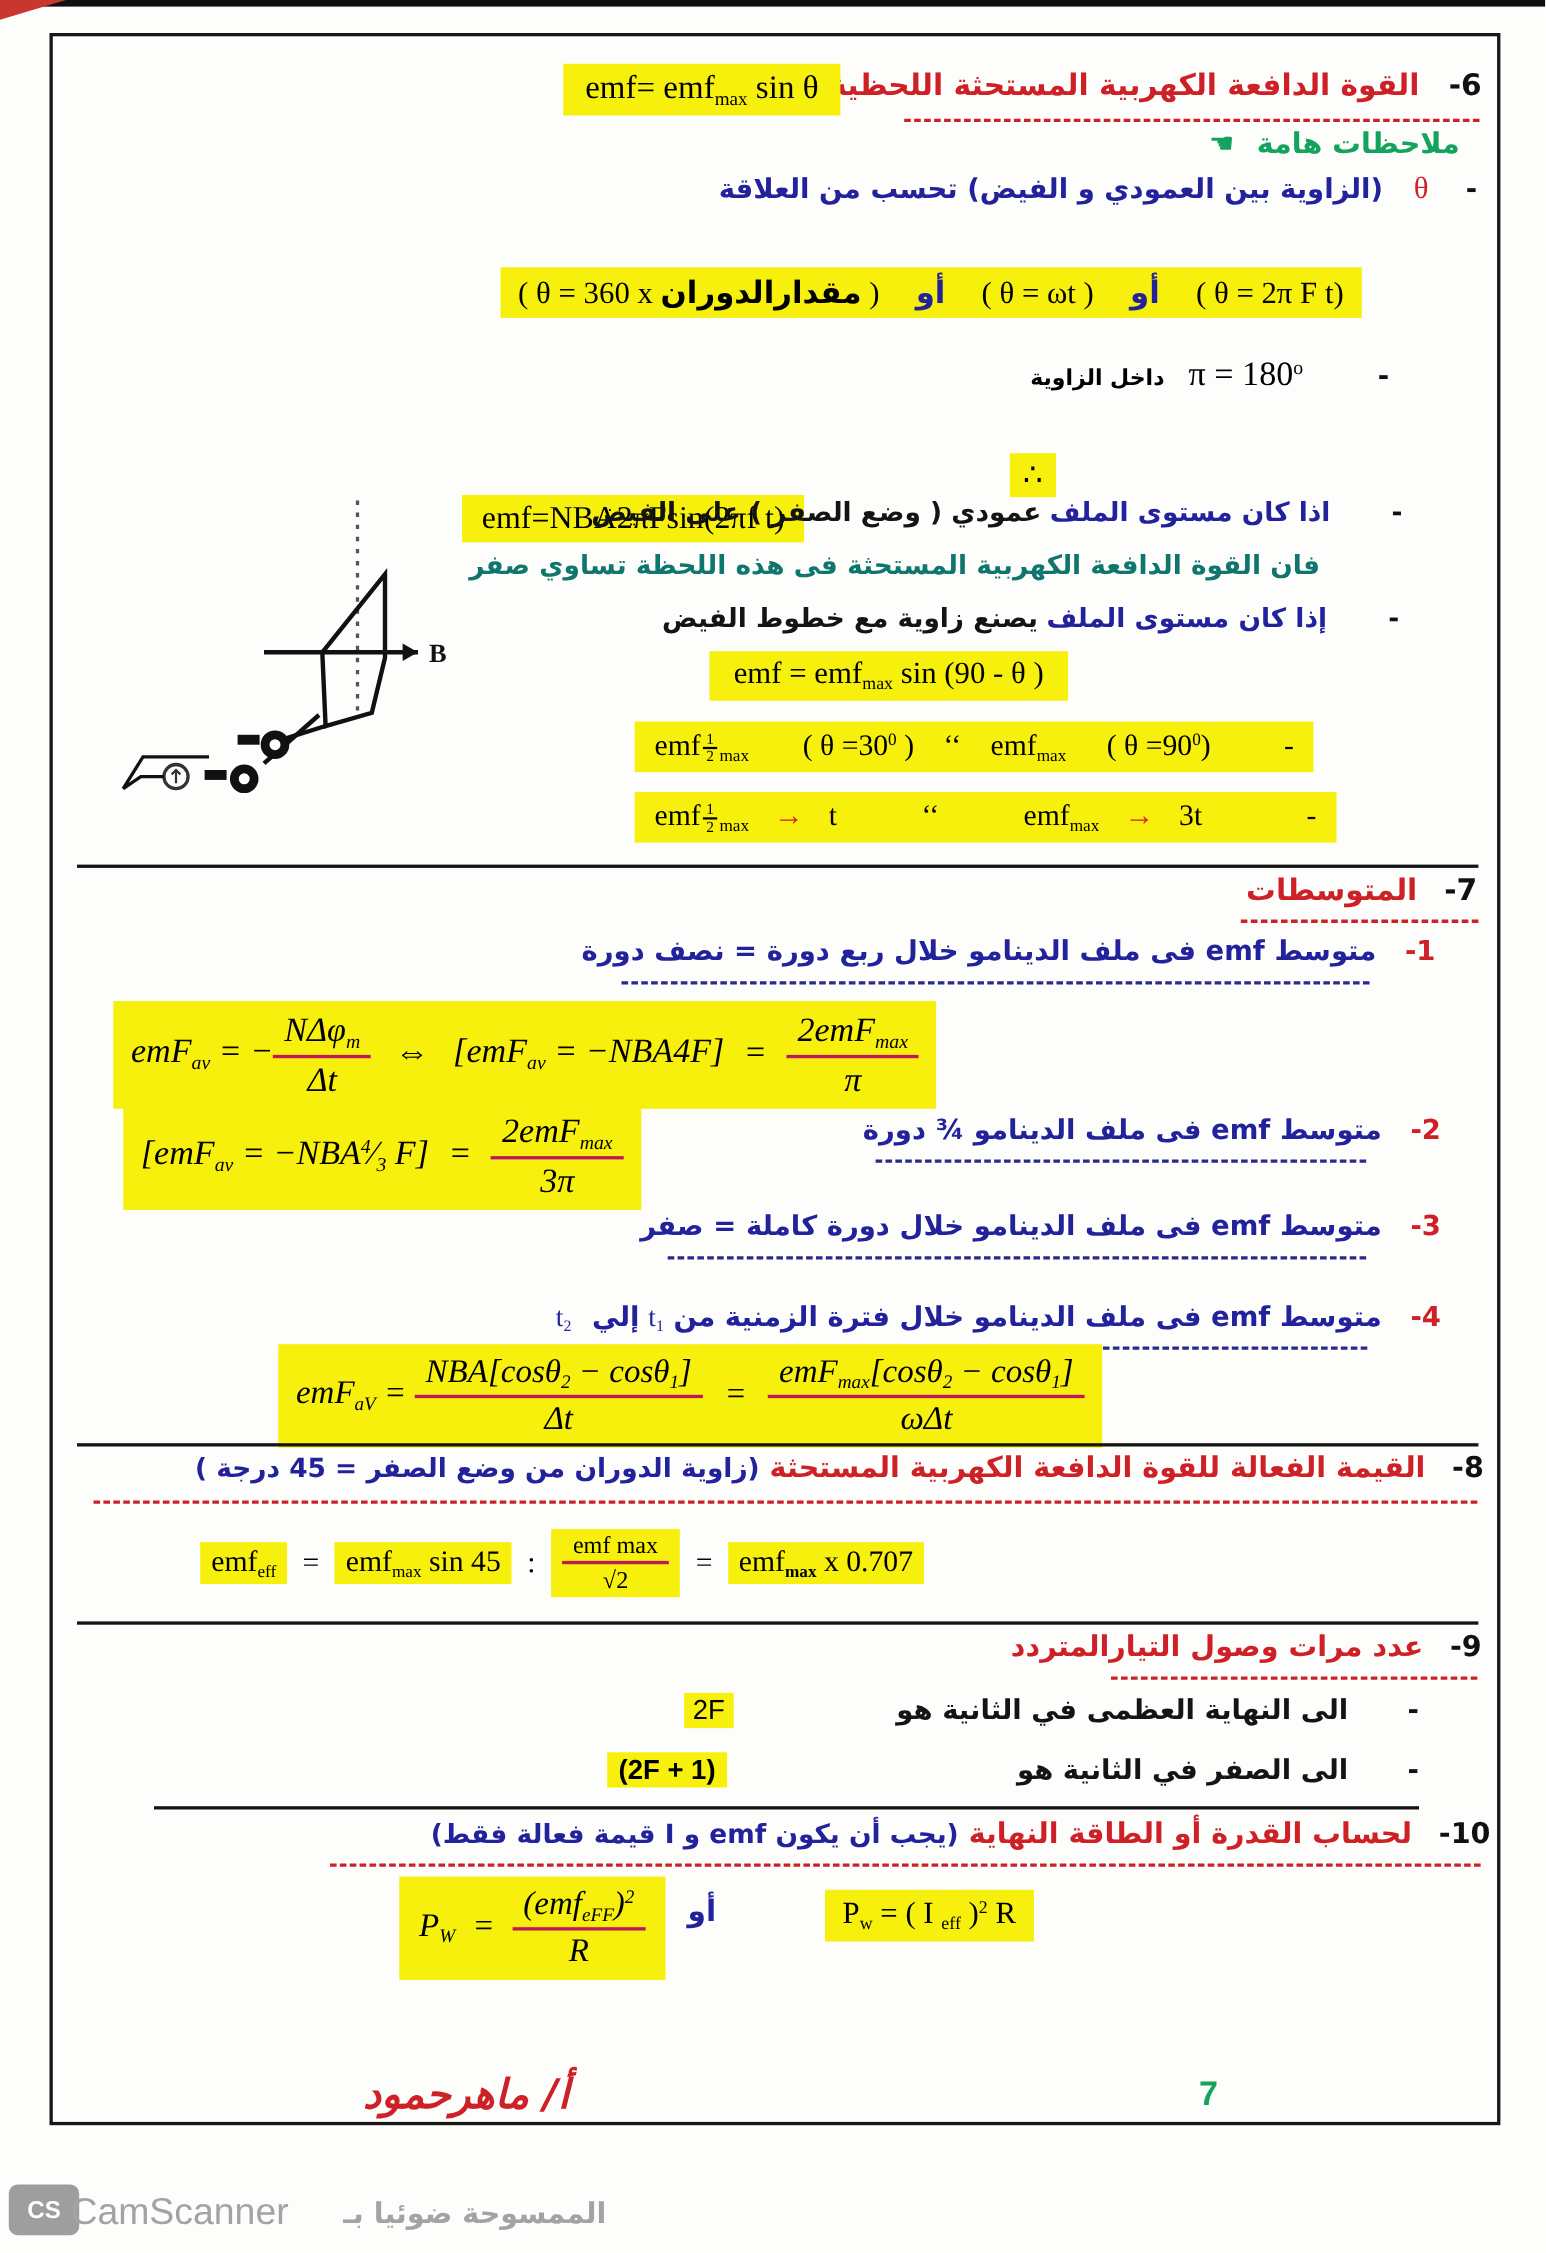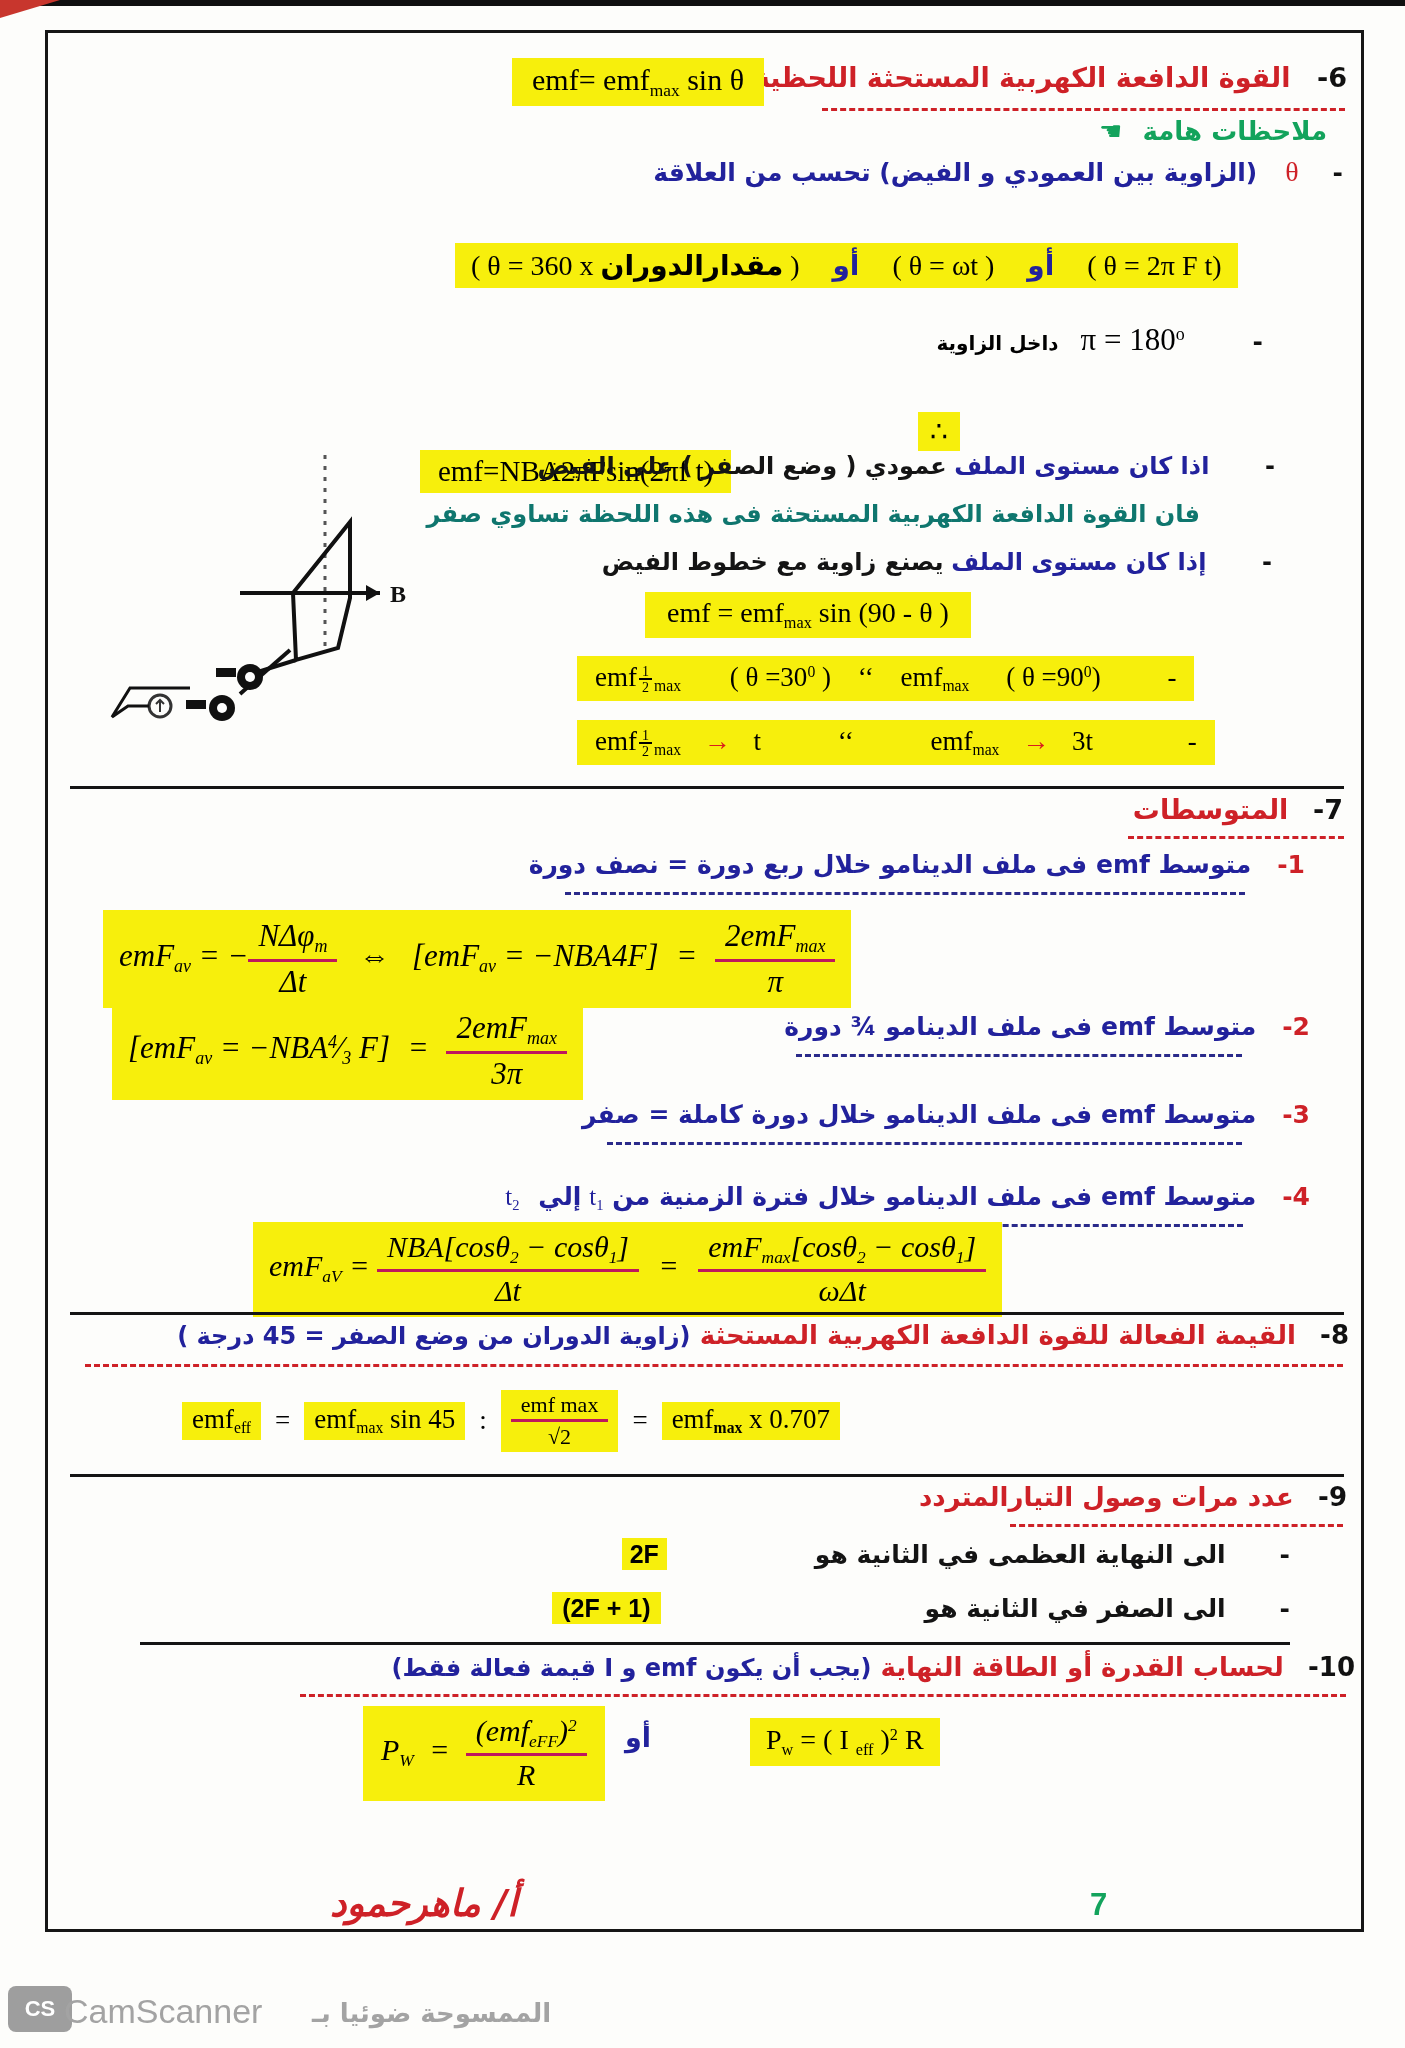--- a/index.html
+++ b/index.html
@@ -224,21 +224,21 @@
 
   <div class="row rtl" style="top:1482px;right:58px;font-size:26px;">
     <span class="num-black">9-</span>
     <span class="ar red" style="margin-right:16px;">عدد مرات وصول التيارالمتردد</span>
   </div>
   <div class="dashline" style="top:1524px;left:1010px;width:333px;"></div>
 
   <div class="row rtl" style="top:1540px;right:115px;font-size:25px;">
     <span class="num-black">-</span>
     <span class="ar" style="color:#141414;margin-right:46px;">الى النهاية العظمى في الثانية  هو</span>
-    <span class="hl" dir="ltr" style="margin-right:140px;padding:2px 8px;font-family:'Liberation Sans',sans-serif;font-weight:700;">2F</span>
+    <span class="hl" dir="ltr" style="margin-right:140px;padding:2px 8px;font-family:'Liberation Sans',sans-serif;font-weight:400;">2F</span>
   </div>
   <div class="row rtl" style="top:1594px;right:115px;font-size:25px;">
     <span class="num-black">-</span>
     <span class="ar" style="color:#141414;margin-right:46px;">الى الصفر في الثانية  هو</span>
     <span class="hl" dir="ltr" style="margin-right:256px;padding:2px 10px;font-family:'Liberation Sans',sans-serif;font-weight:700;">(2F  + 1)</span>
   </div>
 
   <div class="rule" style="top:1642px;left:140px;width:1150px;"></div>
 
   <div class="row rtl" style="top:1652px;right:50px;font-size:26px;">

